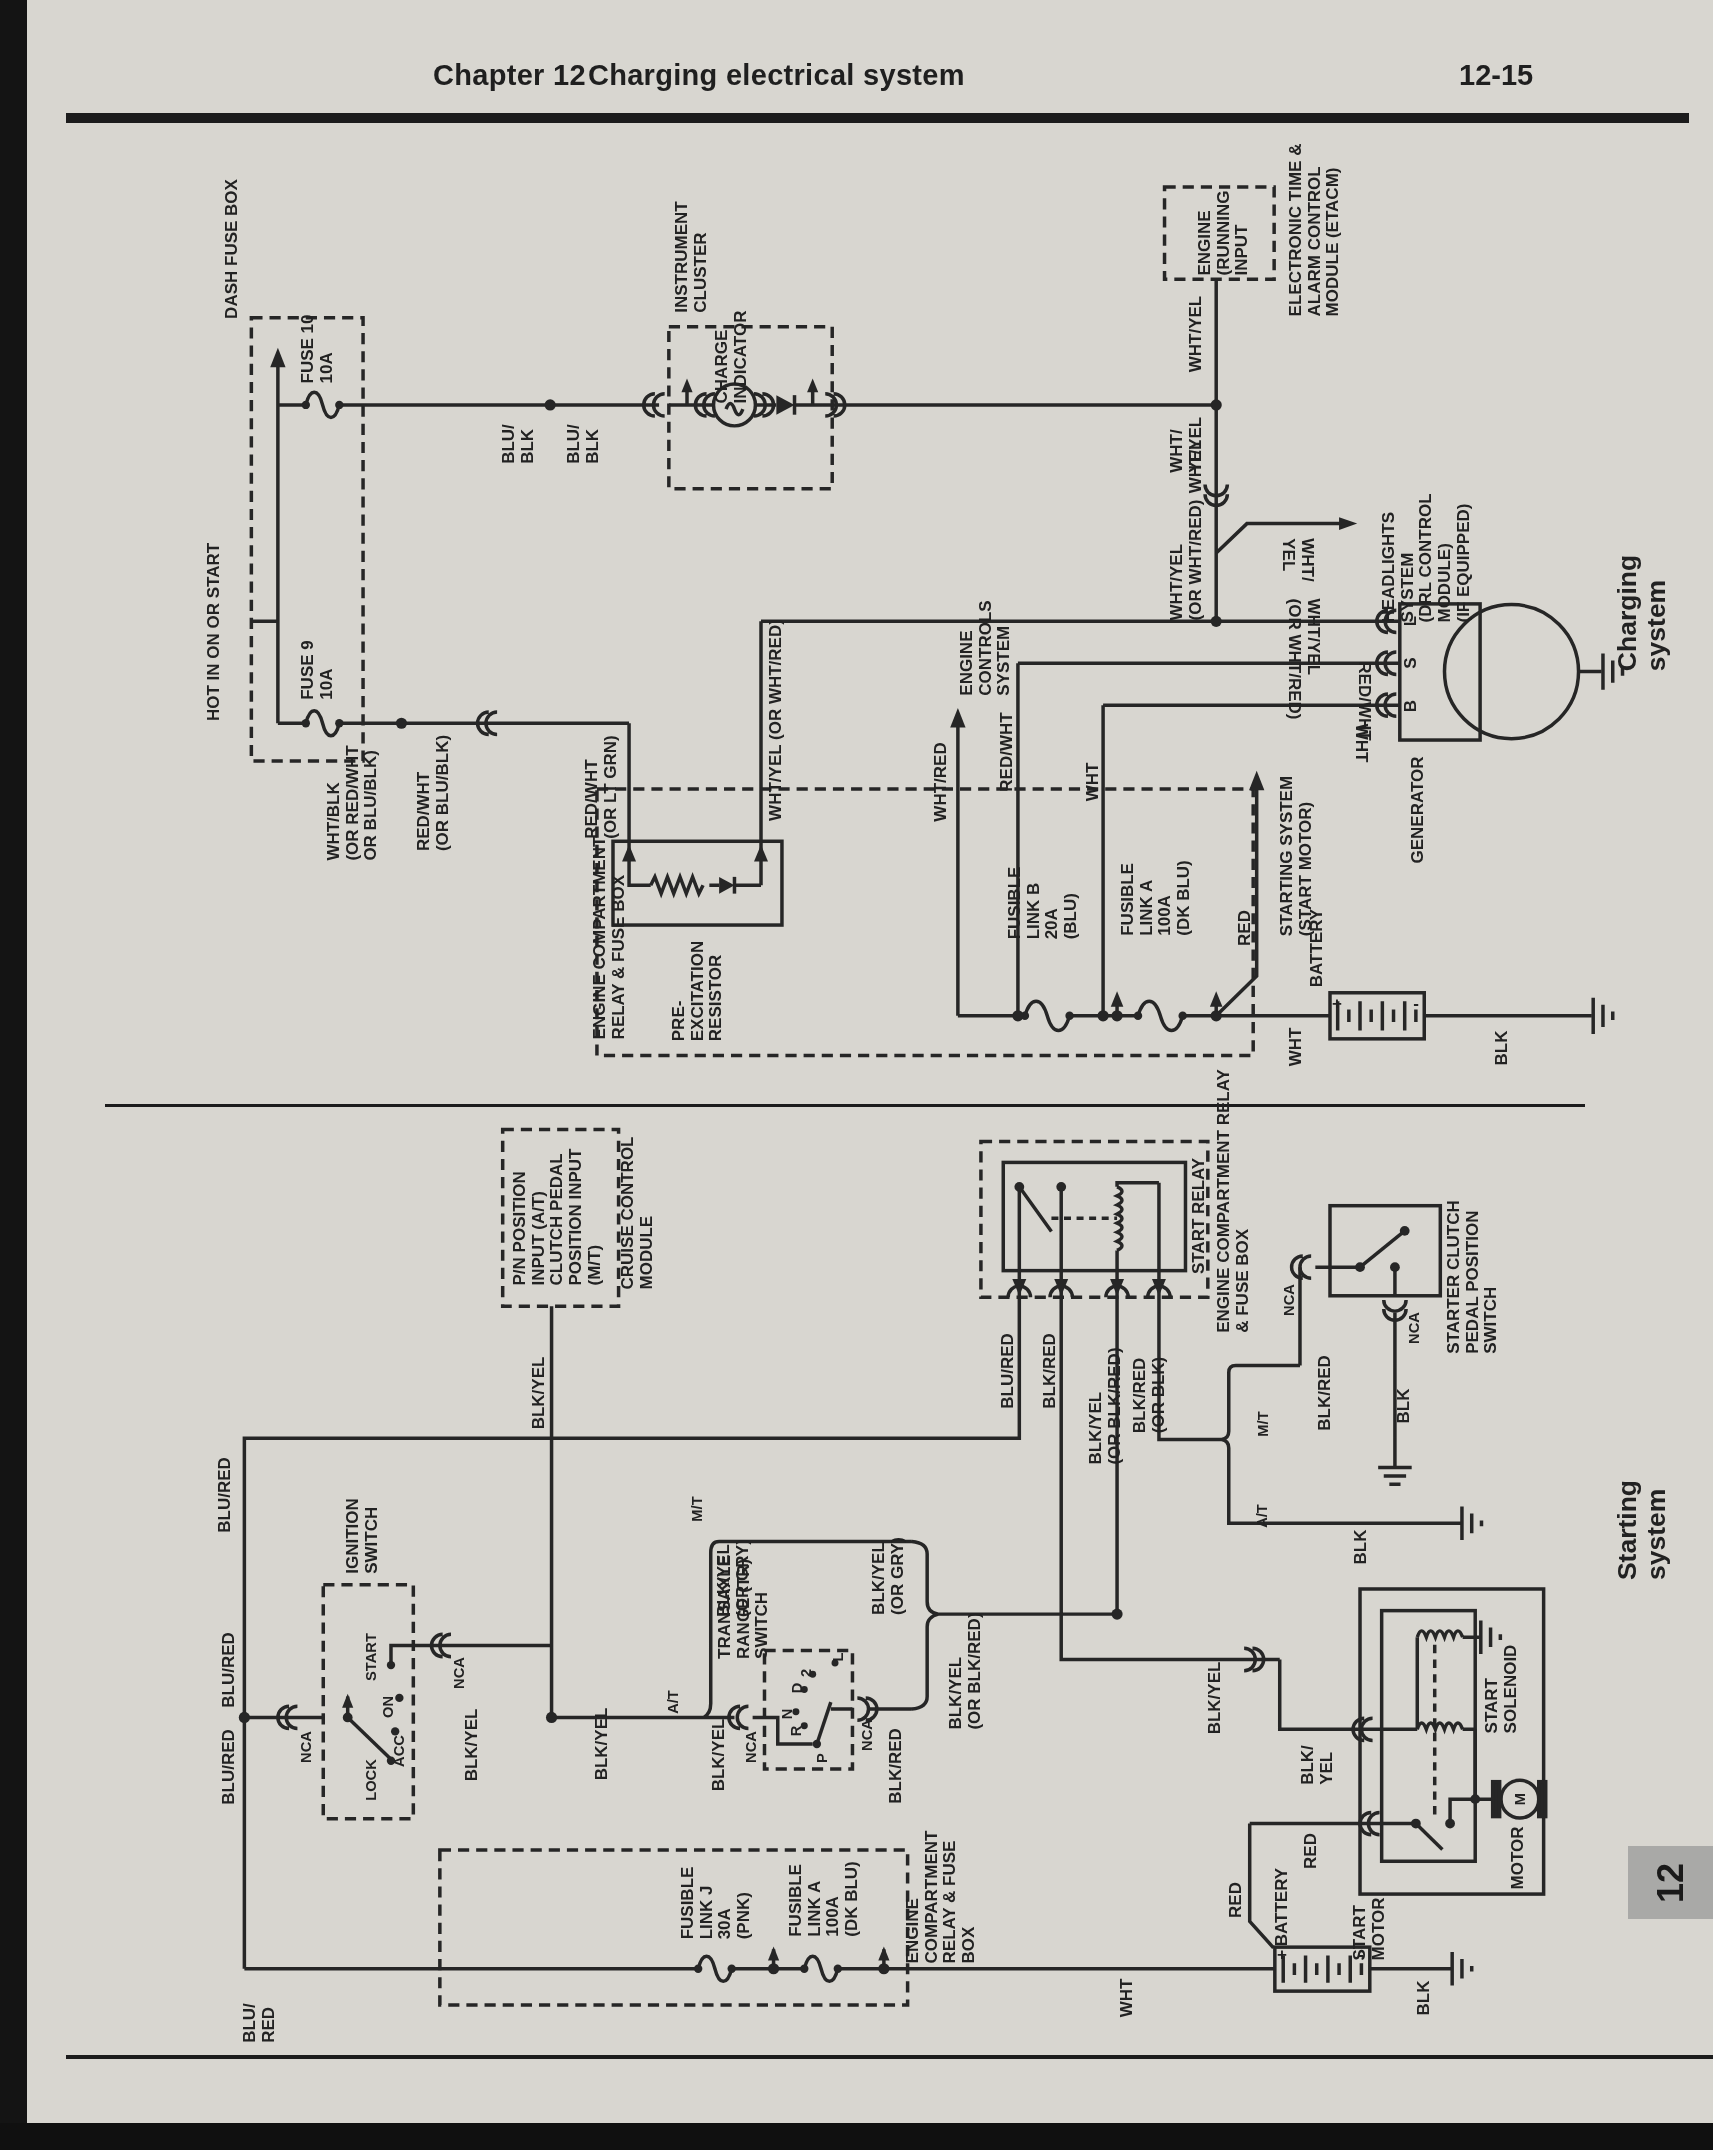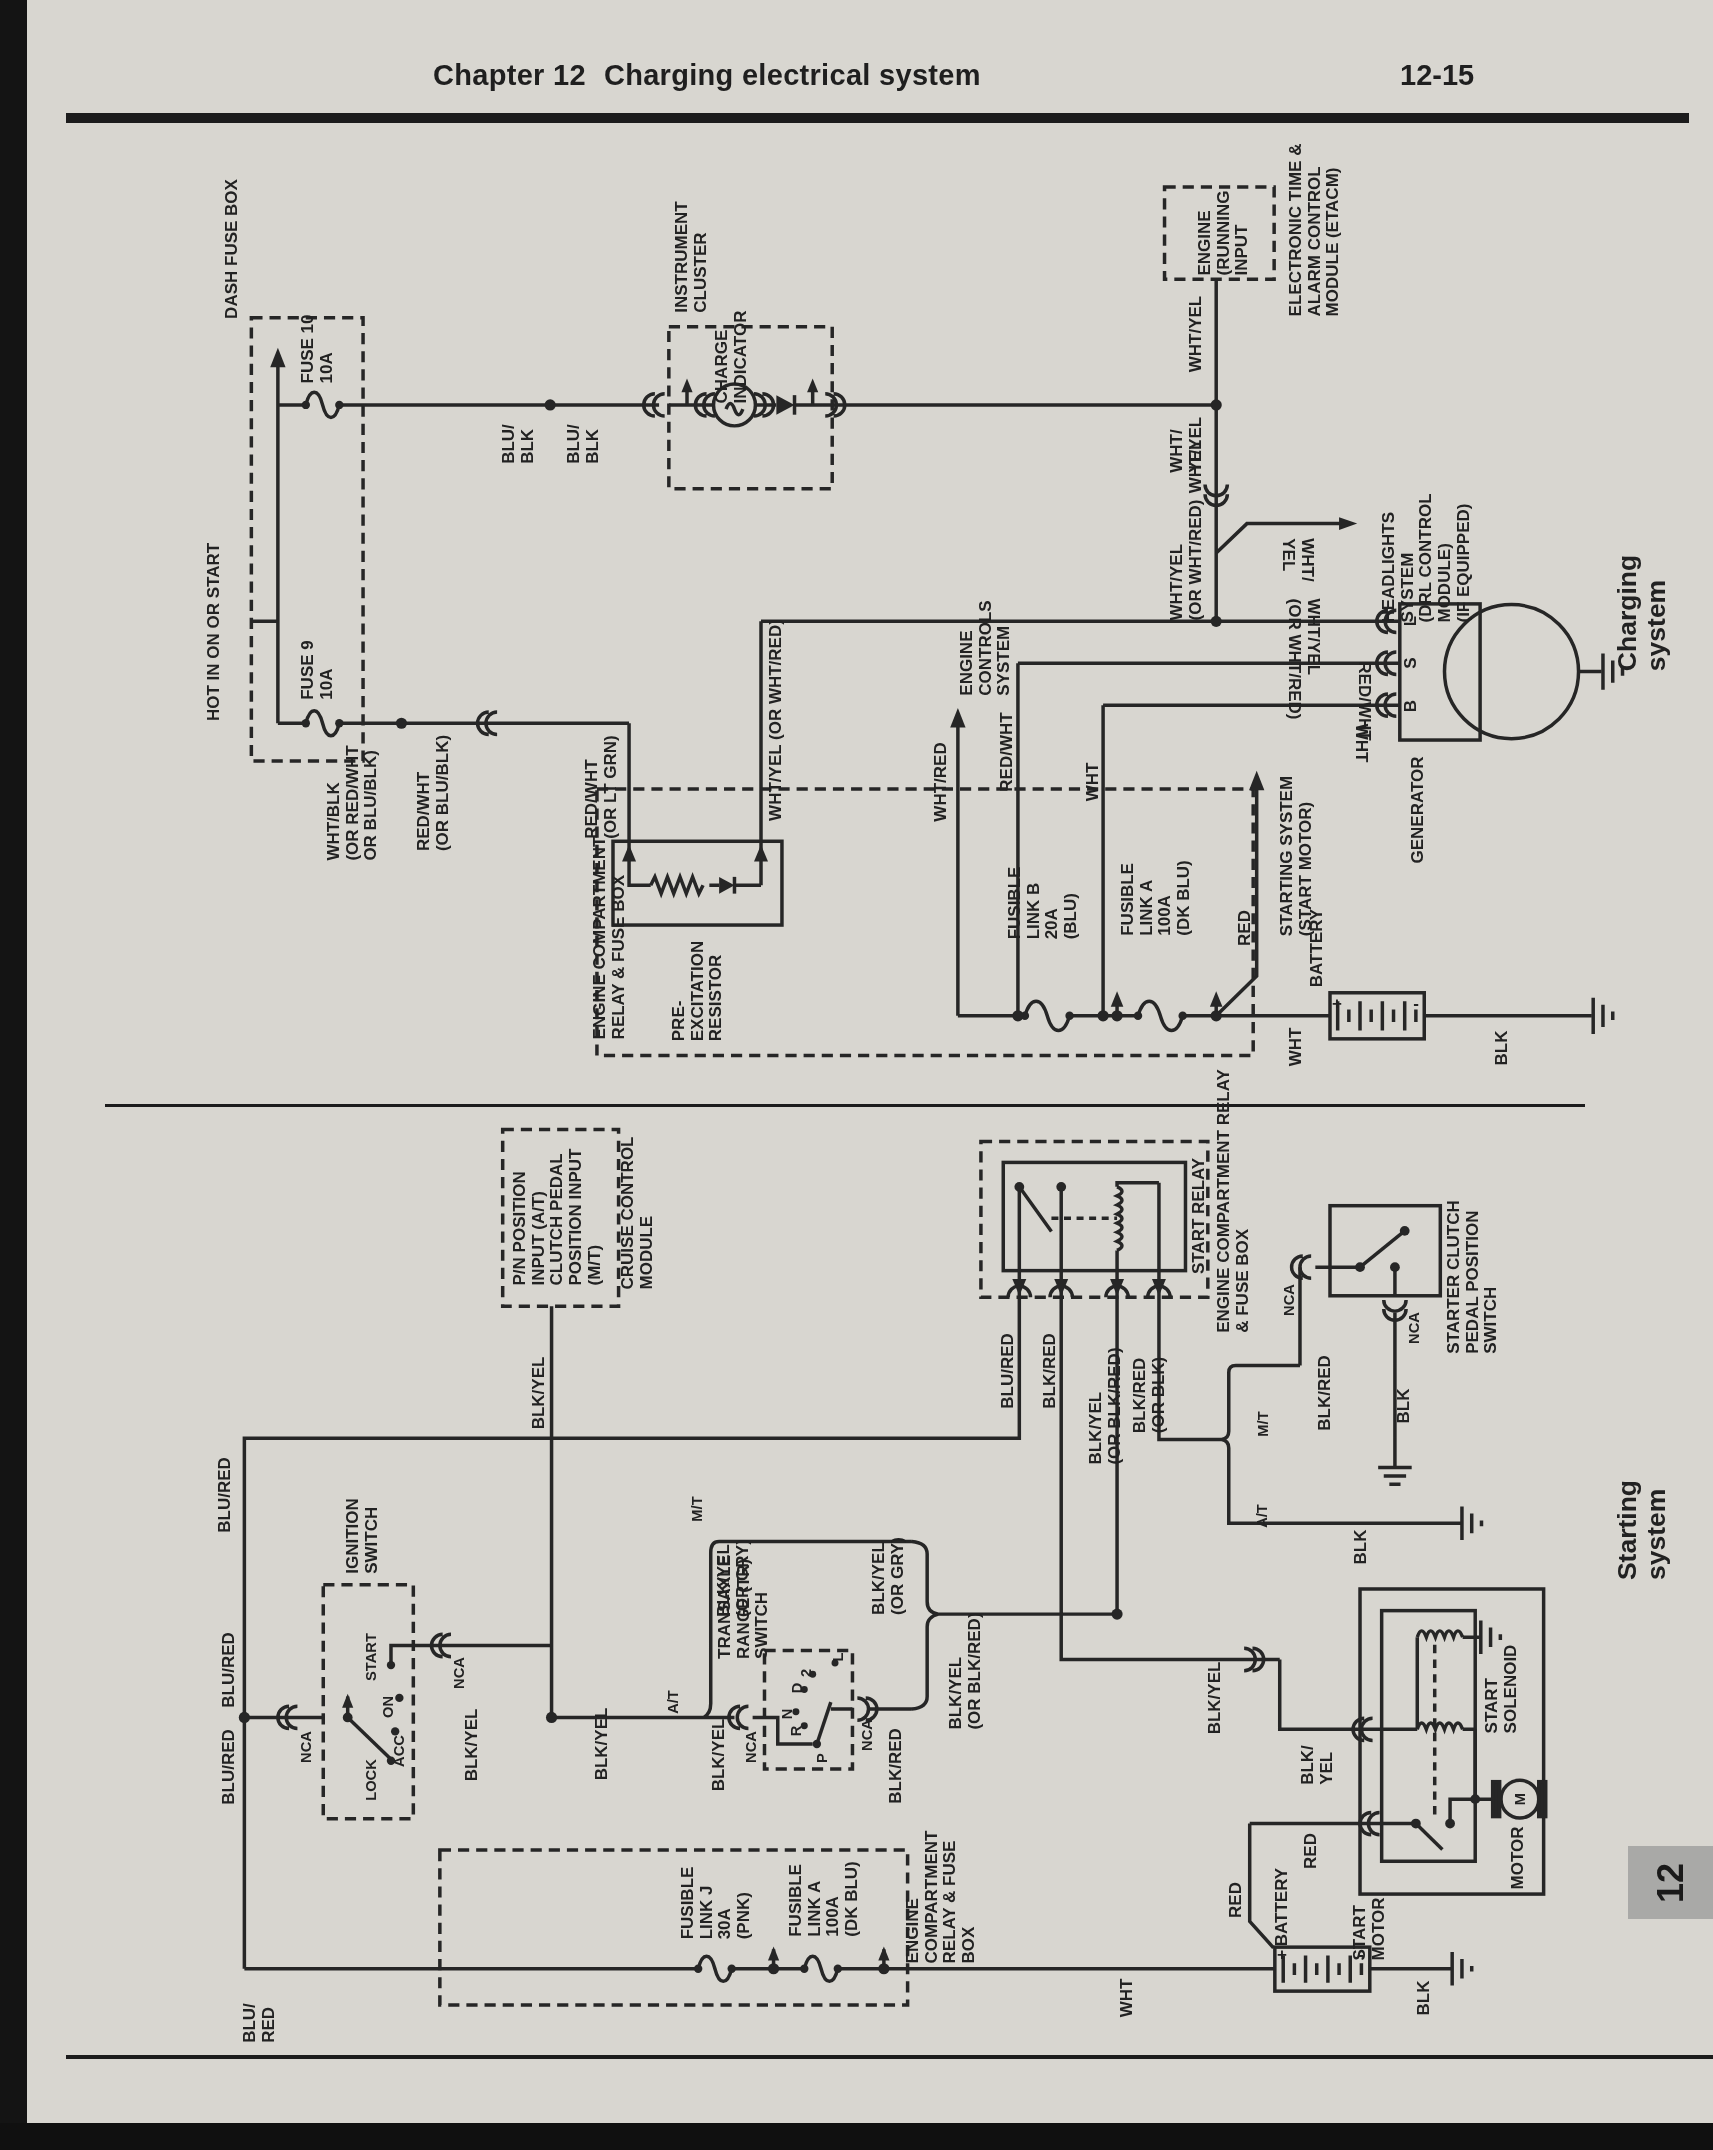--- a/index.html
+++ b/index.html
@@ -2,22 +2,22 @@
 <html style="font-size:11.2px"><head>
 <meta charset="utf-8">
 <style>
   html,body{margin:0;padding:0;background:#777;}
   .page{position:relative;width:1714px;height:2151px;background:#d8d6d0;overflow:hidden;
         font-family:"Liberation Sans",sans-serif;color:#1f1f1f;}
   .scanbar-left{position:absolute;left:0;top:0;width:26.5px;height:2151px;background:#141414;}
   .scanbar-bottom{position:absolute;left:0;top:2123px;width:1714px;height:27px;background:#101010;}
   .hdr{position:absolute;top:59px;left:0;width:1714px;height:35px;}
   .hdr .title{position:absolute;left:433px;top:0;font-size:29px;font-weight:bold;letter-spacing:0.3px;}
-  .hdr .chap{margin-right:18px;}
-  .hdr .pgnum{position:absolute;left:1400px;top:0;font-size:29px;font-weight:bold;}
+  .hdr .chap{margin-right:2px;}
+  .hdr .pgnum{position:absolute;left:1459px;top:0;font-size:29px;font-weight:bold;}
   .rule{position:absolute;background:#1c1c1c;}
   .lbl{position:absolute;transform:translate(-50%,-50%) rotate(-90deg);font-weight:bold;
        font-size:17px;line-height:1.1;white-space:pre-line;text-align:left;color:#222;}
   .r90{transform:translate(-50%,-50%) rotate(90deg);}
   .r0{transform:translate(-50%,-50%);}
   .big{font-size:26.5px;}
   .sm{font-size:14.7px;}
   .tab{position:absolute;left:1628px;top:1846px;width:86px;height:73px;background:#a9a9a7;}
   .tab span{position:absolute;left:50%;top:50%;transform:translate(-50%,-50%) rotate(-90deg);
        font-size:36px;font-weight:bold;color:#1a1a1a;}

